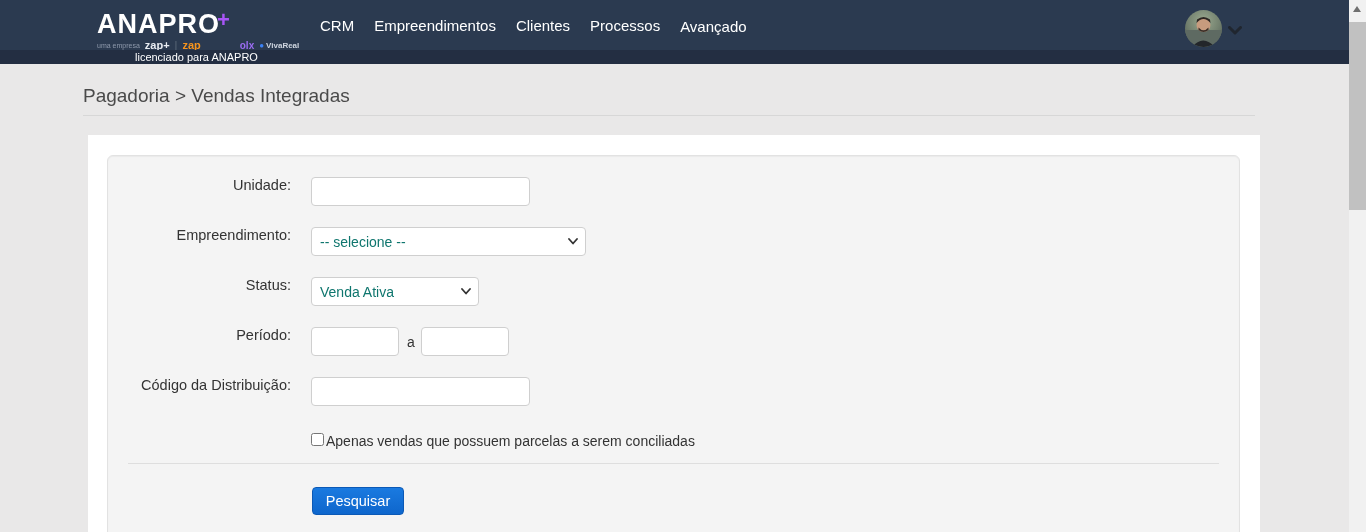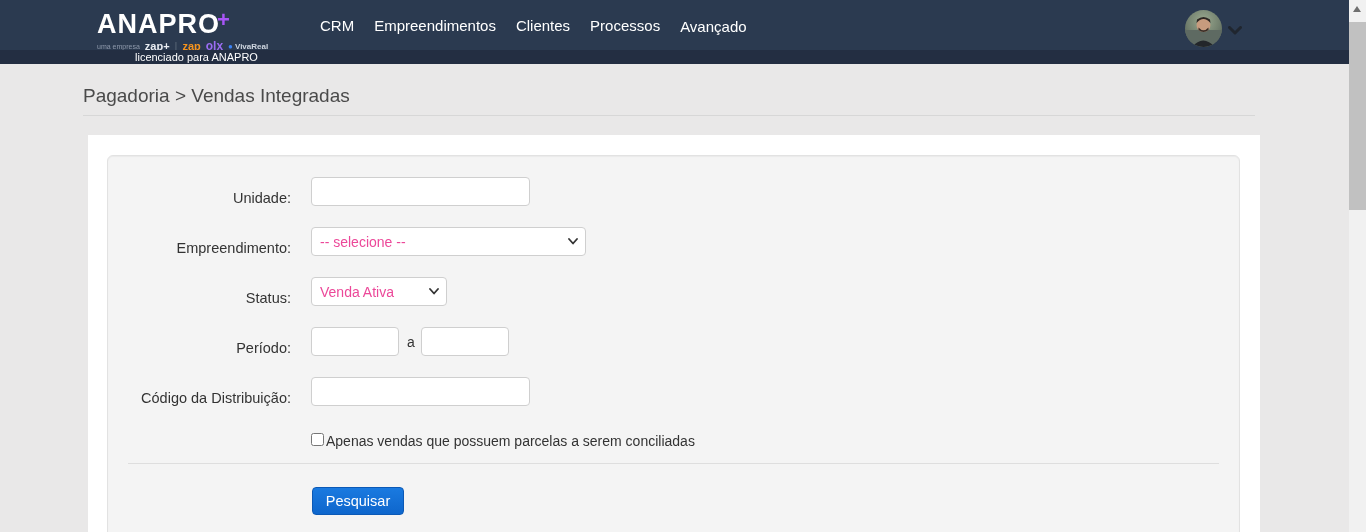--- a/index.html
+++ b/index.html
@@ -9,21 +9,21 @@
   
   .header { position:absolute; left:0; top:0; width:1366px; height:64px; background:#2b3a50; }
   .logo-block { position:absolute; left:97px; top:6px; cursor:pointer; }
   .wordmark { color:#fff; font-weight:bold; font-size:27px; letter-spacing:1px; line-height:28px; }
   .wordmark .plus { color:#a855f7; font-size:22px; font-weight:bold; vertical-align:6px; margin-left:-3px; }
   .subbrands { margin-top:1px; white-space:nowrap; display:flex; align-items:center; gap:5px; }
   .subbrands .prefix { color:#8e99ab; font-size:7px; }
   .subbrands .zapplus { color:#e8ecf2; font-size:11px; font-weight:bold; }
   .subbrands .pipe { color:#5a6activ878; color:#5a6878; font-size:11px; }
   .subbrands .p-zap { color:#f7941d; font-size:11px; font-weight:bold; }
-  .subbrands .p-olx { color:#9b6df2; font-size:12px; font-weight:bold; }
+  .subbrands .p-olx { color:#9b6df2; font-size:10px; font-weight:bold;margin-left:34px; }
   .subbrands .p-viva { color:#cfd6e0; font-size:8px; font-weight:bold; }
   .subbrands .p-viva::before { content:"●"; color:#3b82f6; font-size:8px; margin-right:2px; }
 
   .license-bar { position:absolute; left:0; bottom:0; width:100%; height:14px; background:#232e42; }
   .license-bar span { position:absolute; left:135px; top:1px; color:#ffffff; font-size:11px; line-height:12px; }
 
   .main-nav { position:absolute; left:320px; top:0; height:50px; display:flex; align-items:center; gap:20px; }
   .main-nav a { color:#ffffff; font-size:15px; text-decoration:none; cursor:pointer; }
   .main-nav a.nav-avancado { margin-top:3px; }
 
@@ -35,35 +35,35 @@
   .breadcrumb-section { position:absolute; left:83px; top:64px; width:1172px; height:71px; }
   .breadcrumb-title { font-size:19px; font-weight:normal; color:#4a4a4a; position:absolute; left:0; top:21px; }
   .breadcrumb-rule { position:absolute; left:0; top:51px; width:1172px; border-top:1px solid #d7d7d7; }
 
   
   .content-card { position:absolute; left:88px; top:135px; width:1172px; height:397px; background:#ffffff; }
   .well { position:absolute; left:19px; top:20px; width:1133px; height:420px;
           background:#f4f4f4; border:1px solid #e2e2e2; border-radius:6px;
           box-shadow:inset 0 1px 1px rgba(0,0,0,0.04); }
 
-  .form-row { position:absolute; left:0; display:flex; align-items:flex-end; }
+  .form-row { position:absolute; left:0; display:flex; align-items:flex-start; }
   .form-label { width:183px; text-align:right; font-size:14.5px; color:#333; flex:0 0 auto; }
   .form-ctrl-wrap { margin-left:20px; display:flex; align-items:center; }
 
   .txt-input { height:29px; background:#fff; border:1px solid #cfcfcf; border-radius:4px;
                font-size:14px; color:#444; padding:4px 8px; font-family:"Liberation Sans", sans-serif; }
   .w-std { width:219px; }
   .w-small { width:88px; }
 
   .sel-wrap { position:relative; }
   .sel { height:29px; background:#fff; border:1px solid #cfcfcf; border-radius:4px;
-         font-size:14px; color:#ec4899; padding:4px 26px 4px 8px; appearance:none; -webkit-appearance:none;
+         font-size:14px; color:#0f766e; padding:4px 26px 4px 8px; appearance:none; -webkit-appearance:none;
          font-family:"Liberation Sans", sans-serif; width:100%; cursor:pointer; }
   .w-sel-lg { width:275px; }
-  .w-sel-sm { width:136px; }
+  .w-sel-sm { width:168px; }
   .sel-caret { position:absolute; right:8px; top:11px; pointer-events:none; }
 
   .periodo-sep { font-size:14px; color:#333; margin:0 6px 0 8px; }
 
   .chk-row { position:absolute; left:203px; top:277px; display:flex; align-items:flex-start; }
   .chk-row input { width:13px; height:13px; margin:0; cursor:pointer; }
   .chk-row label { font-size:14px; color:#333; margin-left:2px; cursor:pointer; }
 
   .well-divider { position:absolute; left:20px; right:20px; top:307px; border-top:1px solid #dedede; }
 

